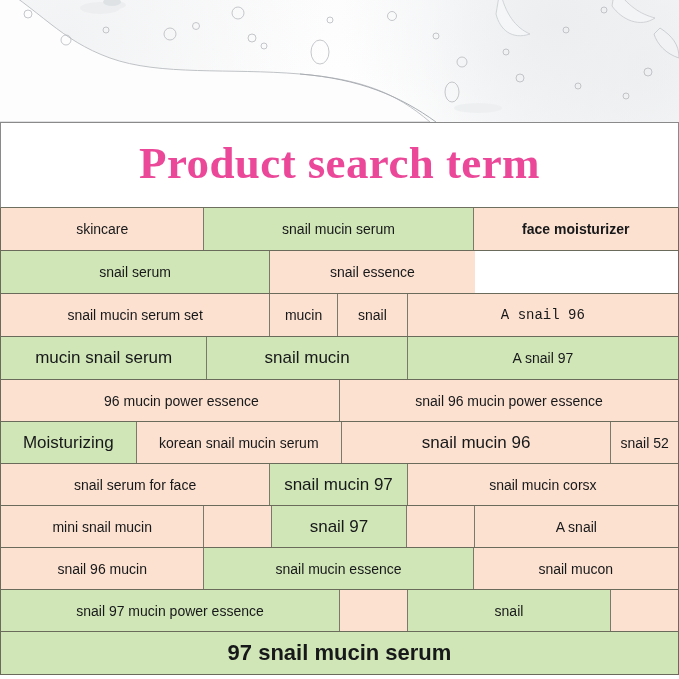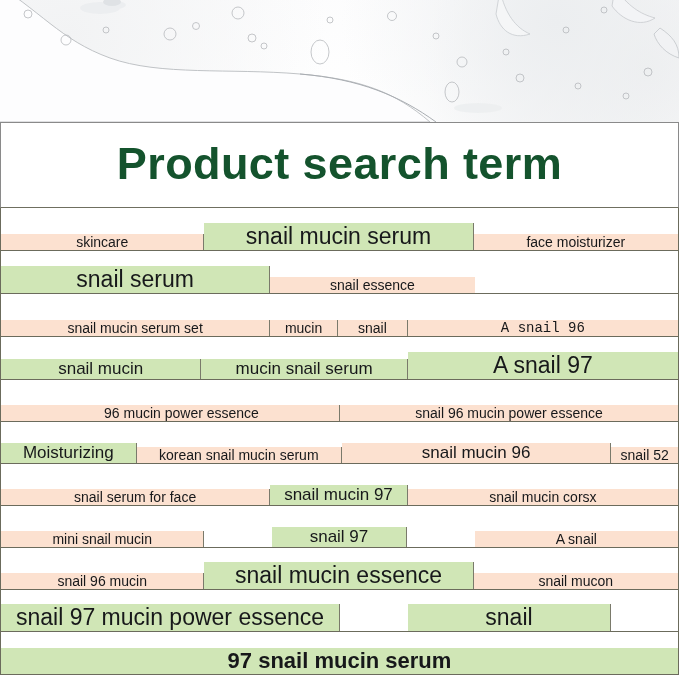--- a/index.html
+++ b/index.html
@@ -36,43 +36,42 @@
     width: 679px;
     height: 86px;
     background: #ffffff;
     border: 1px solid #8a8a8a;
     border-bottom: 1px solid #6f6f60;
     display: flex;
     align-items: center;
     justify-content: center;
   }
   .title-text {
-    font-family: Liberation Sans, sans-serif;
+    font-family: Liberation Serif, serif;
     font-weight: 700;
     font-size: 45px;
     line-height: 1;
     letter-spacing: 0.4px;
-    color: #14532d;
+    color: #ec4899;
     white-space: nowrap;
     padding-bottom: 4px;
   }
 
   
   .grid {
     position: relative;
     width: 679px;
     border-left: 1px solid #6b6b5c;
     border-right: 1px solid #6b6b5c;
     border-bottom: 1px solid #6b6b5c;
   }
   .row {
     display: flex;
     width: 100%;
     border-bottom: 1px solid #6b6b5c;
-    align-items: flex-end;
   }
   .row:last-child { border-bottom: none; }
   .cell {
     display: flex;
     align-items: center;
     justify-content: center;
     text-align: center;
     border-right: 1px solid #7a7a6b;
     overflow: hidden;
     white-space: nowrap;
@@ -82,21 +81,21 @@
   .cell:last-child { border-right: none; }
   .cell.green { background: #d0e6b6; }
   .cell.peach { background: #fce1d0; }
 
   
   .r1, .r2 { height: 43px; }
   .r3, .r4 { height: 43px; }
   .r5, .r6, .r7, .r8, .r9, .r10, .r11 { height: 42px; }
   .fs-md  { font-size: 14px; }
   .fs-lg  { font-size: 17px; }
-  .fs-xl  { font-size: 23px; }
+  .fs-xl  { font-size: 14px; }
   .fs-xxl { font-size: 22px; font-weight: bold; }
 </style>
 </head>
 <body>
 
 <div id="app">
 
   <div class="hero">
     <svg viewBox="0 0 679 122" preserveAspectRatio="none" aria-hidden="true">
 
@@ -143,35 +142,35 @@
   </div>
 
   <div class="title-band">
     <div class="title-text">Product search term</div>
   </div>
 
   <div class="grid" id="grid">
       <div class="row r1">
         <div class="cell peach fs-md" style="flex: 0 0 30.0442%;">skincare</div>
         <div class="cell green fs-xl" style="flex: 0 0 39.7644%;">snail mucin serum</div>
-        <div class="cell peach fs-md" style="flex: 0 0 30.1915%;">face moisturizer</div>
+        <div class="cell peach fs-md" style="flex: 0 0 30.1915%; font-weight: bold;">face moisturizer</div>
       </div>
       <div class="row r2">
         <div class="cell green fs-xl" style="flex: 0 0 39.7644%;">snail serum</div>
         <div class="cell peach fs-md" style="flex: 0 0 30.1915%;">snail essence</div>
       </div>
       <div class="row r3">
         <div class="cell peach fs-md" style="flex: 0 0 39.7644%;">snail mucin serum set</div>
         <div class="cell peach fs-md" style="flex: 0 0 10.0147%;">mucin</div>
         <div class="cell peach fs-md" style="flex: 0 0 10.3093%;">snail</div>
         <div class="cell peach fs-md" style="flex: 0 0 39.9116%; font-family: Liberation Mono, monospace;">A snail 96</div>
       </div>
       <div class="row r4">
+        <div class="cell green fs-lg" style="flex: 0 0 30.486%;">mucin snail serum</div>
         <div class="cell green fs-lg" style="flex: 0 0 29.6024%;">snail mucin</div>
-        <div class="cell green fs-lg" style="flex: 0 0 30.486%;">mucin snail serum</div>
         <div class="cell green fs-xl" style="flex: 0 0 39.9116%;">A snail 97</div>
       </div>
       <div class="row r5">
         <div class="cell peach fs-md" style="flex: 0 0 50.0736%; padding-left: 23px;">96 mucin power essence</div>
         <div class="cell peach fs-md" style="flex: 0 0 49.9264%;">snail 96 mucin power essence</div>
       </div>
       <div class="row r6">
         <div class="cell green fs-lg" style="flex: 0 0 20.0295%;">Moisturizing</div>
         <div class="cell peach fs-md" style="flex: 0 0 30.3387%;">korean snail mucin serum</div>
         <div class="cell peach fs-lg" style="flex: 0 0 39.7644%;">snail mucin 96</div>

